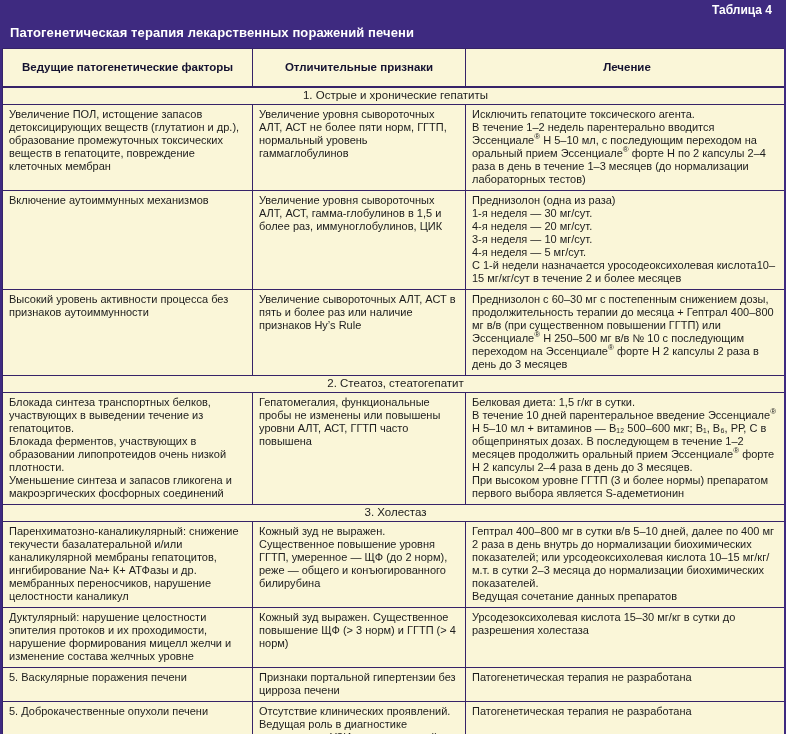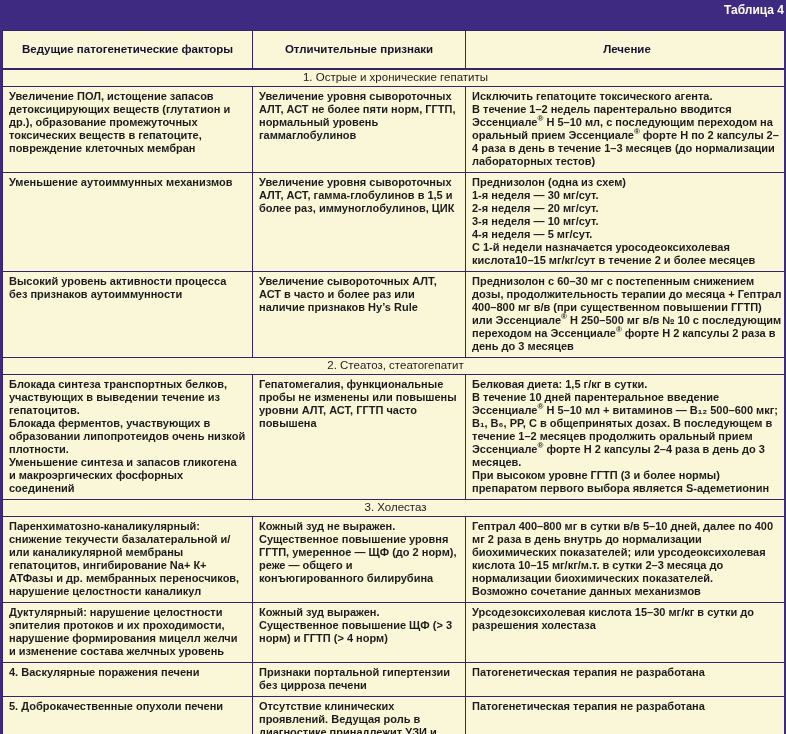--- a/index.html
+++ b/index.html
@@ -14,21 +14,21 @@
     background:var(--paper);
     font-family:"Liberation Sans","DejaVu Sans",sans-serif;
     color:var(--ink);
     box-sizing:border-box;
     border-left:2px solid var(--banner);
     border-right:2px solid var(--banner);
   }
   .banner{
     background:var(--banner);
     color:#ffffff;
-    padding:2px 0 7px 8px;
+    padding:2px 12px 7px 8px;
     margin-left:-2px;margin-right:-2px;
   }
   .banner .tag{
     text-align:right;
     font-size:12px;font-weight:bold;
     padding:1px 2px 6px 0;
   }
   .banner .title{
     font-size:13px;font-weight:bold;
     padding:2px 0 1px 2px;
@@ -57,29 +57,30 @@
     padding:12px 4px;
     border-bottom-width:2px;
     color:#141230;
     margin-top:15px;
   }
   tr.section td{
     text-align:center;
     padding:1px 4px 2px 4px;
     font-size:11.5px;
   }
-  td .p{margin:0;font-weight:bold;}
+  td .p{margin:0;}
   sup{font-size:8px;line-height:0;}
 </style>
 </head>
 <body>
 
 <div id="screen">
   <div class="banner">
     <div class="tag">Таблица 4</div>
+    <div class="title">Патогенетическая терапия лекарственных поражений печени</div>
   </div>
 
   <table class="doc">
     <colgroup>
         <col class="c1">
         <col class="c2">
         <col class="c3">
       </colgroup>
     <thead>
       <tr>
@@ -99,40 +100,40 @@
           <td>
             <div class="p">Увеличение уровня сывороточных АЛТ, АСТ не более пяти норм, ГГТП, нормальный уровень гаммаглобулинов</div>
           </td>
           <td>
             <div class="p">Исключить гепатоците токсического агента.</div>
             <div class="p">В течение 1–2 недель парентерально вводится Эссенциале<sup>®</sup> Н 5–10 мл, с последующим переходом на оральный прием Эссенциале<sup>®</sup> форте Н по 2 капсулы 2–4 раза в день в течение 1–3 месяцев (до нормализации лабораторных тестов)</div>
           </td>
         </tr>
         <tr>
           <td>
-            <div class="p">Уменьшение аутоиммунных механизмов</div>
+            <div class="p">Включение аутоиммунных механизмов</div>
           </td>
           <td>
             <div class="p">Увеличение уровня сывороточных АЛТ, АСТ, гамма-глобулинов в 1,5 и более раз, иммуноглобулинов, ЦИК</div>
           </td>
           <td>
-            <div class="p">Преднизолон (одна из схем)</div>
+            <div class="p">Преднизолон (одна из раза)</div>
             <div class="p">1-я неделя — 30 мг/сут.</div>
-            <div class="p">2-я неделя — 20 мг/сут.</div>
+            <div class="p">4-я неделя — 20 мг/сут.</div>
             <div class="p">3-я неделя — 10 мг/сут.</div>
             <div class="p">4-я неделя — 5 мг/сут.</div>
             <div class="p">С 1-й недели назначается уросодеоксихолевая кислота10–15 мг/кг/сут в течение 2 и более месяцев</div>
           </td>
         </tr>
         <tr>
           <td>
             <div class="p">Высокий уровень активности процесса без признаков аутоиммунности</div>
           </td>
           <td>
-            <div class="p">Увеличение сывороточных АЛТ, АСТ в часто и более раз или наличие признаков Hy’s Rule</div>
+            <div class="p">Увеличение сывороточных АЛТ, АСТ в пять и более раз или наличие признаков Hy’s Rule</div>
           </td>
           <td>
             <div class="p">Преднизолон с 60–30 мг с постепенным снижением дозы, продолжительность терапии до месяца + Гептрал 400–800 мг в/в (при существенном повышении ГГТП) или Эссенциале<sup>®</sup> Н 250–500 мг в/в № 10 с последующим переходом на Эссенциале<sup>®</sup> форте Н 2 капсулы 2 раза в день до 3 месяцев</div>
           </td>
         </tr>
         <tr class="section">
           <td colspan="3">2. Стеатоз, стеатогепатит</td>
         </tr>
         <tr>
           <td>
@@ -155,37 +156,37 @@
         <tr>
           <td>
             <div class="p">Паренхиматозно-каналикулярный: снижение текучести базалатеральной и/или каналикулярной мембраны гепатоцитов, ингибирование Na+ К+ АТФазы и др. мембранных переносчиков, нарушение целостности каналикул</div>
           </td>
           <td>
             <div class="p">Кожный зуд не выражен.</div>
             <div class="p">Существенное повышение уровня ГГТП, умеренное — ЩФ (до 2 норм), реже — общего и конъюгированного билирубина</div>
           </td>
           <td>
             <div class="p">Гептрал 400–800 мг в сутки в/в 5–10 дней, далее по 400 мг 2 раза в день внутрь до нормализации биохимических показателей; или урсодеоксихолевая кислота 10–15 мг/кг/м.т. в сутки 2–3 месяца до нормализации биохимических показателей.</div>
-            <div class="p">Возможно сочетание данных механизмов</div>
-          </td>
-        </tr>
-        <tr>
-          <td>
-            <div class="p">Дуктулярный: нарушение целостности эпителия протоков и их проходимости, нарушение формирования мицелл желчи и изменение состава желчных уровень</div>
+            <div class="p">Ведущая сочетание данных препаратов</div>
+          </td>
+        </tr>
+        <tr>
+          <td>
+            <div class="p">Дуктулярный: нарушение целостности эпителия протоков и их проходимости, нарушение формирования мицелл желчи и изменение состава желчных уровне</div>
           </td>
           <td>
             <div class="p">Кожный зуд выражен. Существенное повышение ЩФ (&gt; 3 норм) и ГГТП (&gt; 4 норм)</div>
           </td>
           <td>
             <div class="p">Урсодезоксихолевая кислота 15–30 мг/кг в сутки до разрешения холестаза</div>
           </td>
         </tr>
         <tr>
           <td>
-            <div class="p">4. Васкулярные поражения печени</div>
+            <div class="p">5. Васкулярные поражения печени</div>
           </td>
           <td>
             <div class="p">Признаки портальной гипертензии без цирроза печени</div>
           </td>
           <td>
             <div class="p">Патогенетическая терапия не разработана</div>
           </td>
         </tr>
         <tr>
           <td>

